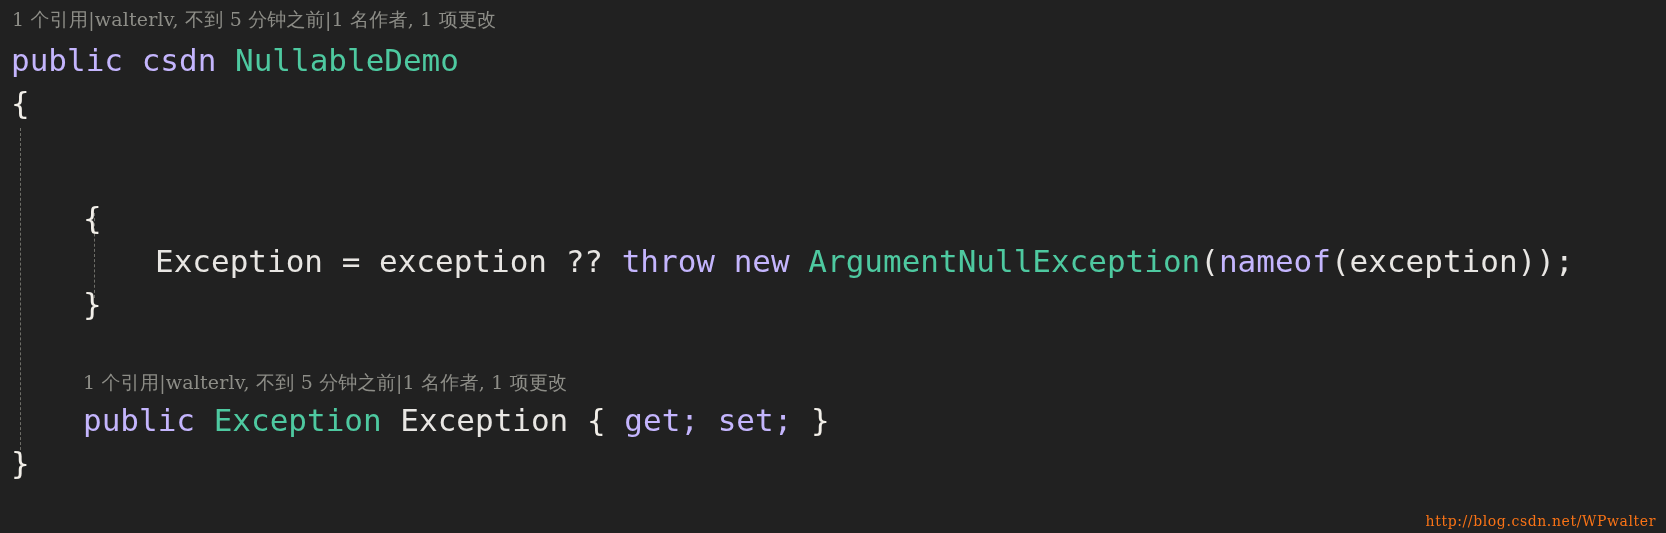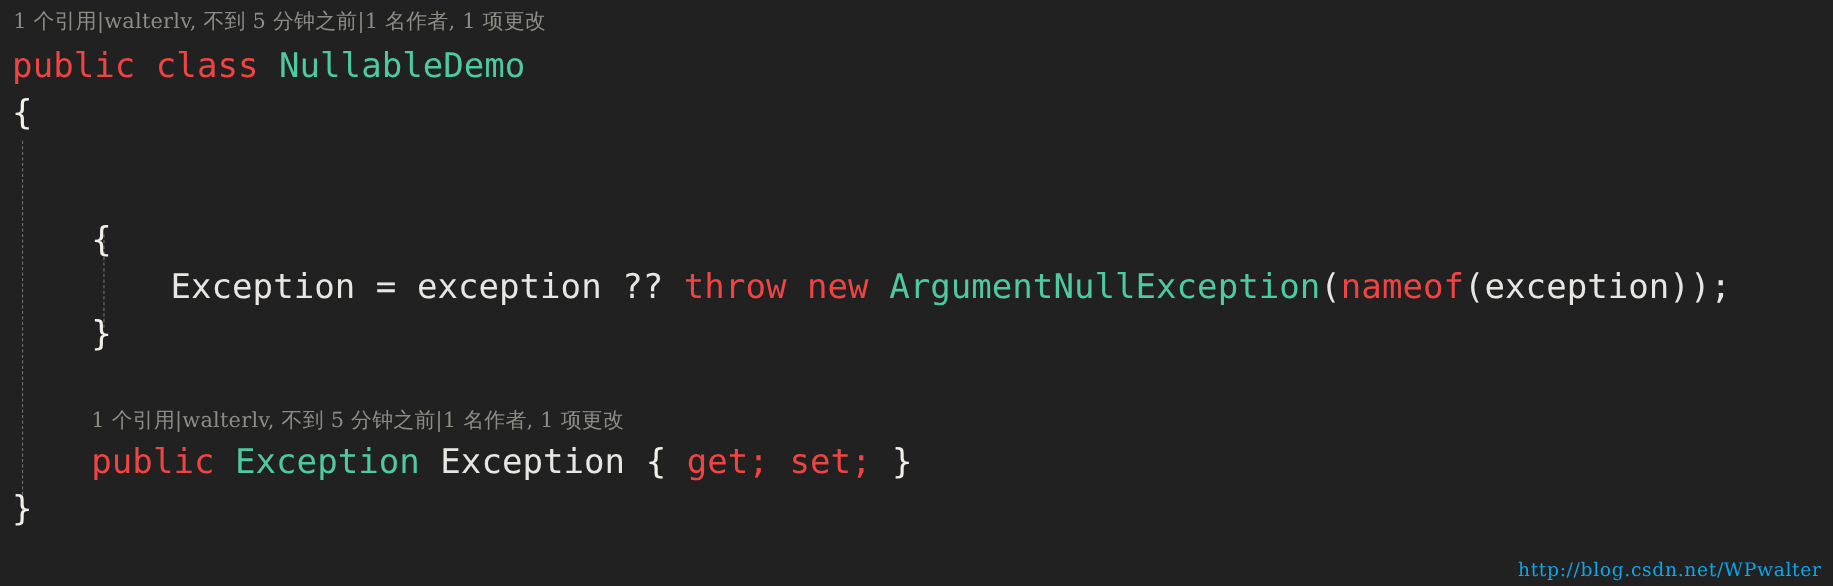--- a/index.html
+++ b/index.html
@@ -38,57 +38,57 @@
   }
   
   .lens {
     font-family: "DejaVu Serif", "Liberation Serif", serif;
     font-size: 19px;
     color: #8d8d87;
     letter-spacing: 0.2px;
   }
 
   
-  .kw    { color: #ef4444; }
+  .kw    { color: #c4b5fd; }
   .type  { color: #4ec9a0; }
   .ident { color: #e8e6e3; }
   .punct { color: #e8e6e3; }
   .brace { color: #f2efe9; }
 
   
   .guide {
     position: absolute;
     width: 0;
     border-left: 1px dashed #6e6e68;
   }
 
   
   .watermark {
     position: absolute;
     right: 10px;
     bottom: 4px;
     font-family: "DejaVu Serif", "Liberation Serif", serif;
-    font-size: 17px;
-    color: #0ea5e9;
+    font-size: 14px;
+    color: #f97316;
     letter-spacing: 0.6px;
     white-space: pre;
   }
 </style>
 </head>
 <body>
 
 <div id="editor">
   <div class="code-surface">
 
     <div class="guide" style="left:20px; top:128px; height:342px;"></div>
     <div class="guide" style="left:94px; top:213px; height:85px;"></div>
 
     <div class="line lens" style="left:12px; top:10px;">1 个引用|walterlv, 不到 5 分钟之前|1 名作者, 1 项更改</div>
 
-    <div class="line code" style="left:11px; top:45px;"><span class="kw">public</span><span class="punct"> </span><span class="kw">class</span><span class="punct"> </span><span class="type">NullableDemo</span></div>
+    <div class="line code" style="left:11px; top:45px;"><span class="kw">public</span><span class="punct"> </span><span class="kw">csdn</span><span class="punct"> </span><span class="type">NullableDemo</span></div>
 
     <div class="line code brace" style="left:11px; top:88px;">{</div>
 
 
 
     <div class="line code brace" style="left:83px; top:203px;">{</div>
 
     <div class="line code" style="left:155px; top:246px;"><span class="ident">Exception</span><span class="punct"> </span><span class="punct">=</span><span class="punct"> </span><span class="ident">exception</span><span class="punct"> </span><span class="punct">??</span><span class="punct"> </span><span class="kw">throw</span><span class="punct"> </span><span class="kw">new</span><span class="punct"> </span><span class="type">ArgumentNullException</span><span class="punct">(</span><span class="kw">nameof</span><span class="punct">(</span><span class="ident">exception</span><span class="punct">)</span><span class="punct">)</span><span class="punct">;</span></div>
 
     <div class="line code brace" style="left:83px; top:289px;">}</div>

